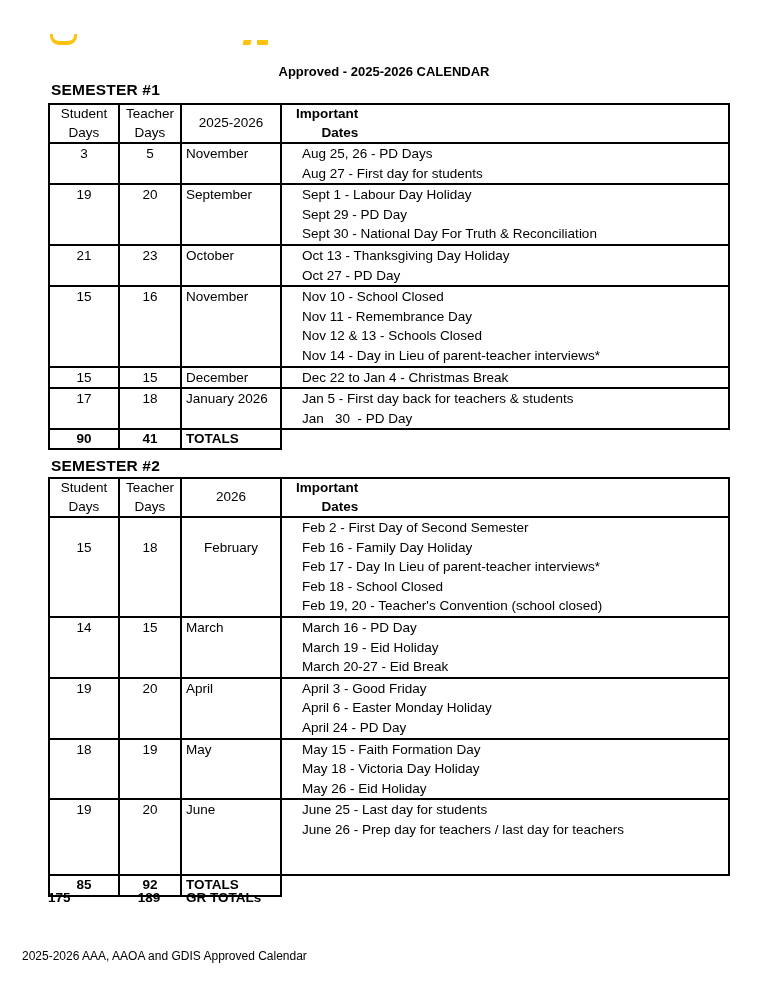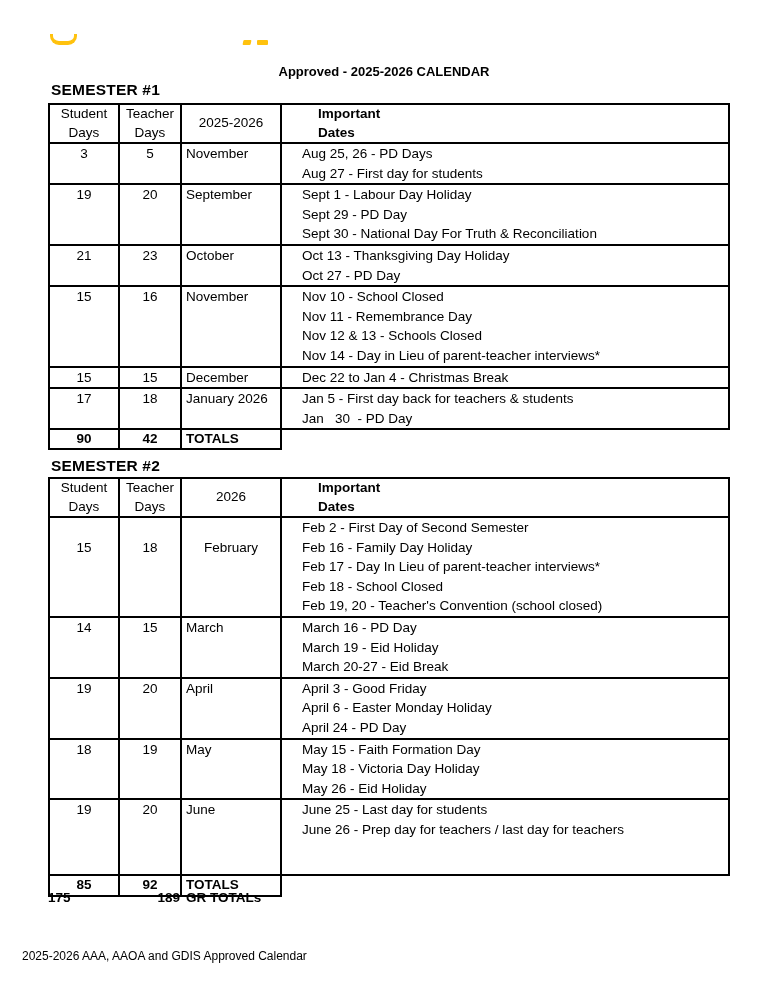--- a/index.html
+++ b/index.html
@@ -60,40 +60,40 @@
   .cal-table th {
     font-weight: normal;
     vertical-align: middle;
     text-align: center;
     white-space: pre-line;
     line-height: 18.5px;
   }
   th.dates-th { text-align: left; }
   .dates-hdr {
     display: inline-block;
-    margin-left: 36px;
-    text-align: left;
+    margin-left: 14px;
+    text-align: right;
     font-weight: bold;
     white-space: pre-line;
   }
   td.num { text-align: center; }
   td.month { padding-left: 4px; white-space: pre-wrap; }
   td.dates { padding-left: 20px; white-space: pre-wrap; }
   td.padtop { padding-top: 20px; }
   td.mcenter { text-align: center; padding-left: 0; margin-top: 12px; }
   tr.totals td { font-weight: bold; line-height: 18px; }
   td.ghost { border: none; }
 
   .gr-row {
     position: absolute; left: 48px; top: 888px;
     display: flex; height: 20px;
     font-weight: bold; font-size: 13.5px; line-height: 20px;
   }
   .grc1 { width: 70px; }
-  .grc2 { width: 62px; text-align: right; }
+  .grc2 { width: 62px; text-align: center; }
   .grc3 { width: 110px; padding-left: 6px; }
 
   .footer {
     position: absolute; left: 22px; top: 949px;
     font-size: 12px;
   }
 </style>
 </head>
 <body>
 
@@ -163,21 +163,21 @@
       </tr>
       <tr style="height:39px">
         <td class="num">17</td>
         <td class="num">18</td>
         <td class="month">January 2026</td>
         <td class="dates">Jan 5 - First day back for teachers &amp; students
 Jan   30  - PD Day</td>
       </tr>
       <tr class="totals" style="height:19px">
         <td class="num">90</td>
-        <td class="num">42</td>
+        <td class="num">41</td>
         <td class="month">TOTALS</td>
         <td class="ghost"></td>
       </tr>
     </tbody>
   </table>
 
   <div class="sem-heading h2pos">SEMESTER #2</div>
 
   <table class="cal-table t2pos">
     <colgroup>

